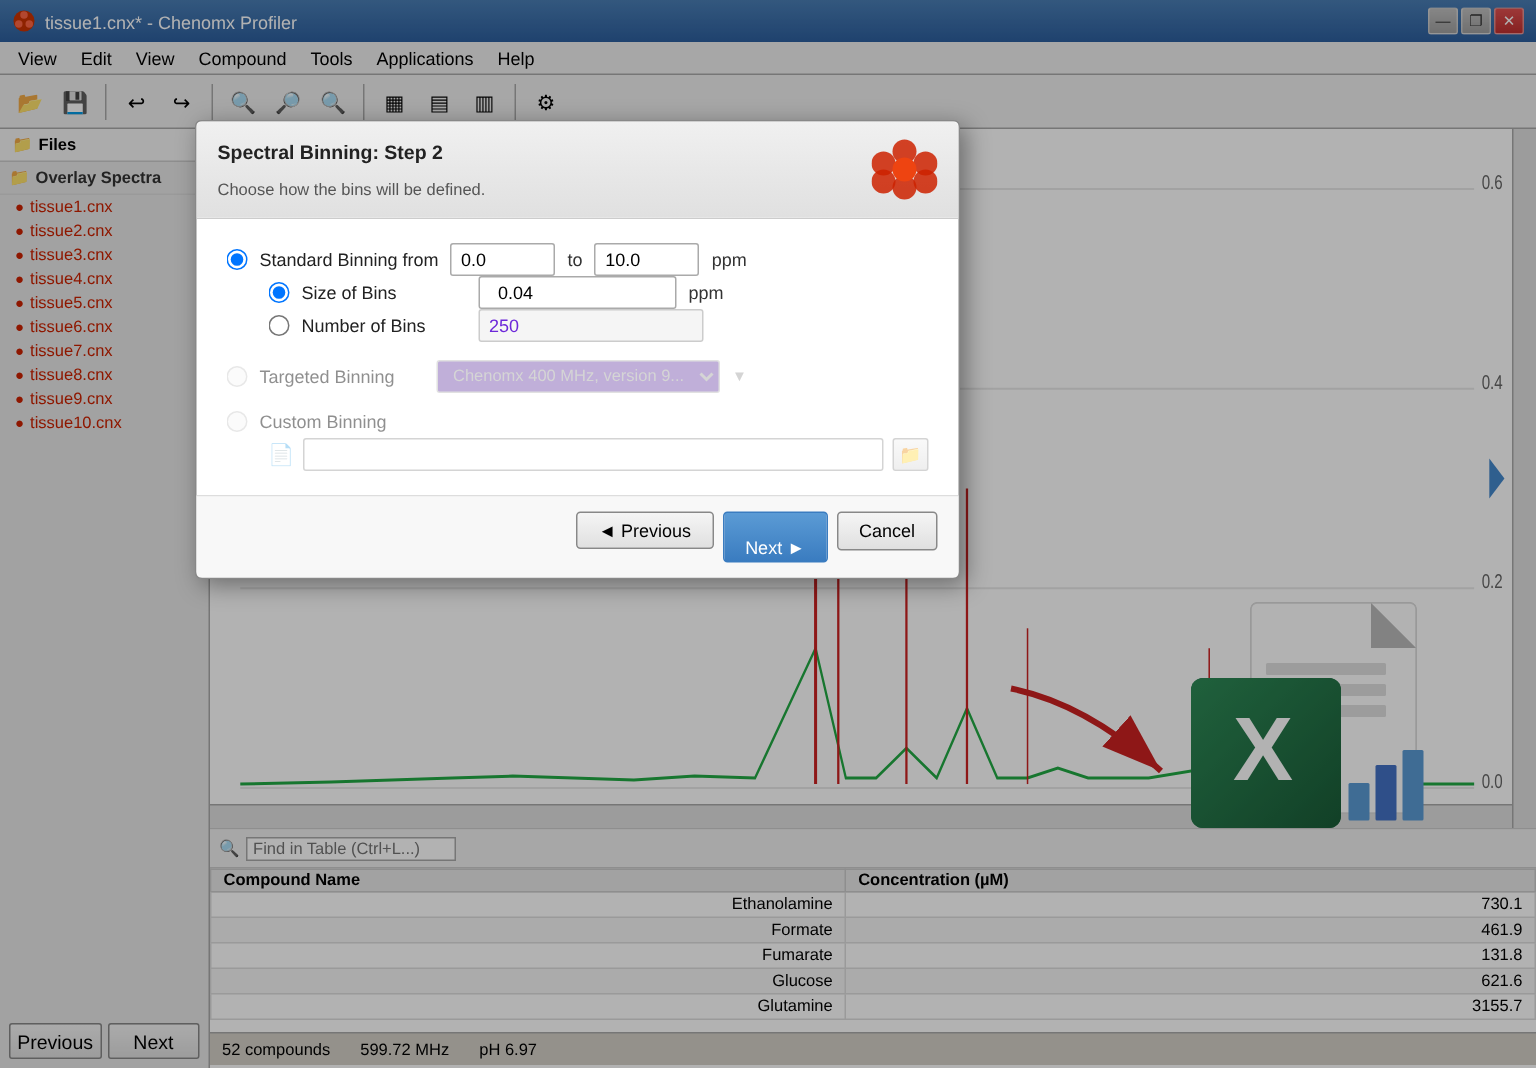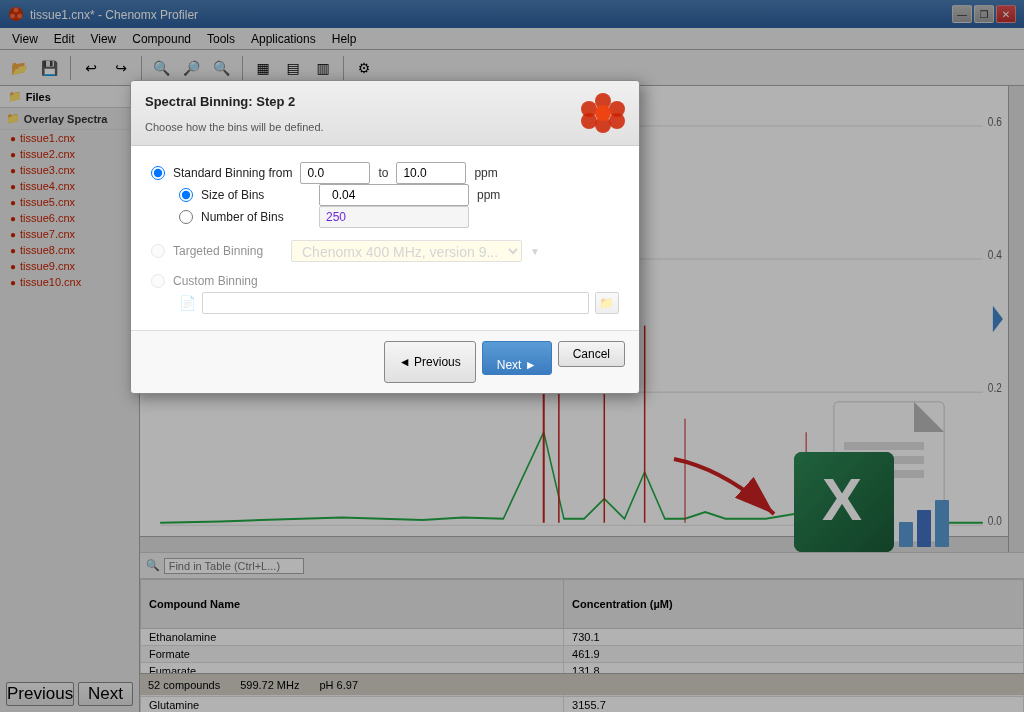--- a/index.html
+++ b/index.html
@@ -141,21 +141,21 @@
       padding: 6px;
       display: flex;
       gap: 4px;
     }
     .nav-btn {
       flex: 1;
       height: 24px;
       border: 1px solid #888;
       background: linear-gradient(to bottom, #f5f5f5, #e0e0e0);
       cursor: pointer;
-      font-size: 17px;
+      font-size: 13px;
       border-radius: 2px;
     }
 
     
     .content-area {
       flex: 1;
       background: #f8f8f8;
       position: relative;
       overflow: hidden;
     }
@@ -188,34 +188,35 @@
       background: white;
     }
     .data-table {
       width: 100%;
       border-collapse: collapse;
       font-size: 11px;
     }
     .data-table th {
       background: #e8e8e8;
       border: 1px solid #ccc;
-      padding: 18px 8px;
+      padding: 1px 8px;
       text-align: left;
       font-weight: bold;
     }
     .data-table td {
       border: 1px solid #ddd;
       padding: 2px 8px;
+      text-align: right;
     }
     .data-table tr:nth-child(even) td { background: #f5f5f5; }
 
     
     .status-bar {
       position: absolute;
-      bottom: 17px;
+      bottom: 2px;
       left: 0;
       right: 0;
       height: 22px;
       background: #d4d0c8;
       border-top: 1px solid #aaa;
       display: flex;
       align-items: center;
       padding: 0 8px;
       font-size: 11px;
       gap: 20px;
@@ -307,23 +308,23 @@
     }
 
     .sub-radio-row {
       margin-left: 28px;
       display: flex;
       flex-direction: column;
       gap: 0;
     }
     .dropdown-select {
       border: 1px solid #aaa;
-      background: #fef9c3;
+      background: #4c1d95;
       padding: 2px 6px;
-      font-size: 14px;
+      font-size: 11px;
       height: 22px;
       border-radius: 2px;
       color: #888;
     }
 
     .custom-binning-row {
       display: flex;
       align-items: center;
       gap: 6px;
       margin-left: 28px;
@@ -354,21 +355,21 @@
     .modal-footer {
       border-top: 1px solid #ddd;
       padding: 10px 14px;
       display: flex;
       justify-content: flex-end;
       gap: 6px;
       background: #f8f8f8;
       border-radius: 0 0 4px 4px;
     }
     .btn-prev {
-      height: 42px;
+      height: 25px;
       padding: 0 14px;
       border: 1px solid #888;
       background: linear-gradient(to bottom, #f5f5f5, #e0e0e0);
       cursor: pointer;
       font-size: 12px;
       border-radius: 3px;
     }
     .btn-next {
       height: 26px;
       padding: 16px 14px;
@@ -674,21 +675,21 @@
             <input type="text" class="text-input" style="width: 70px;" value="0.0">
             <span class="input-to">to</span>
             <input type="text" class="text-input" style="width: 70px;" value="10.0">
             <span class="input-unit">ppm</span>
           </div>
 
           <div class="sub-radio-row">
             <div class="radio-row">
               <input type="radio" name="bin-size" checked="" class="radio-input" style="">
               <span class="radio-label">Size of Bins</span>
-              <input type="text" class="text-input" style="width: 150px; padding-left: 12px;" value="0.04">
+              <input type="text" class="text-input" style="width: 132px; padding-left: 12px;" value="0.04">
               <span class="input-unit">ppm</span>
             </div>
             <div class="radio-row">
               <input type="radio" name="bin-size" class="radio-input" style="">
               <span class="radio-label">Number of Bins</span>
               <input type="text" class="text-input" style="width: 150px;" value="250" disabled="">
             </div>
           </div>
         </div>
 

